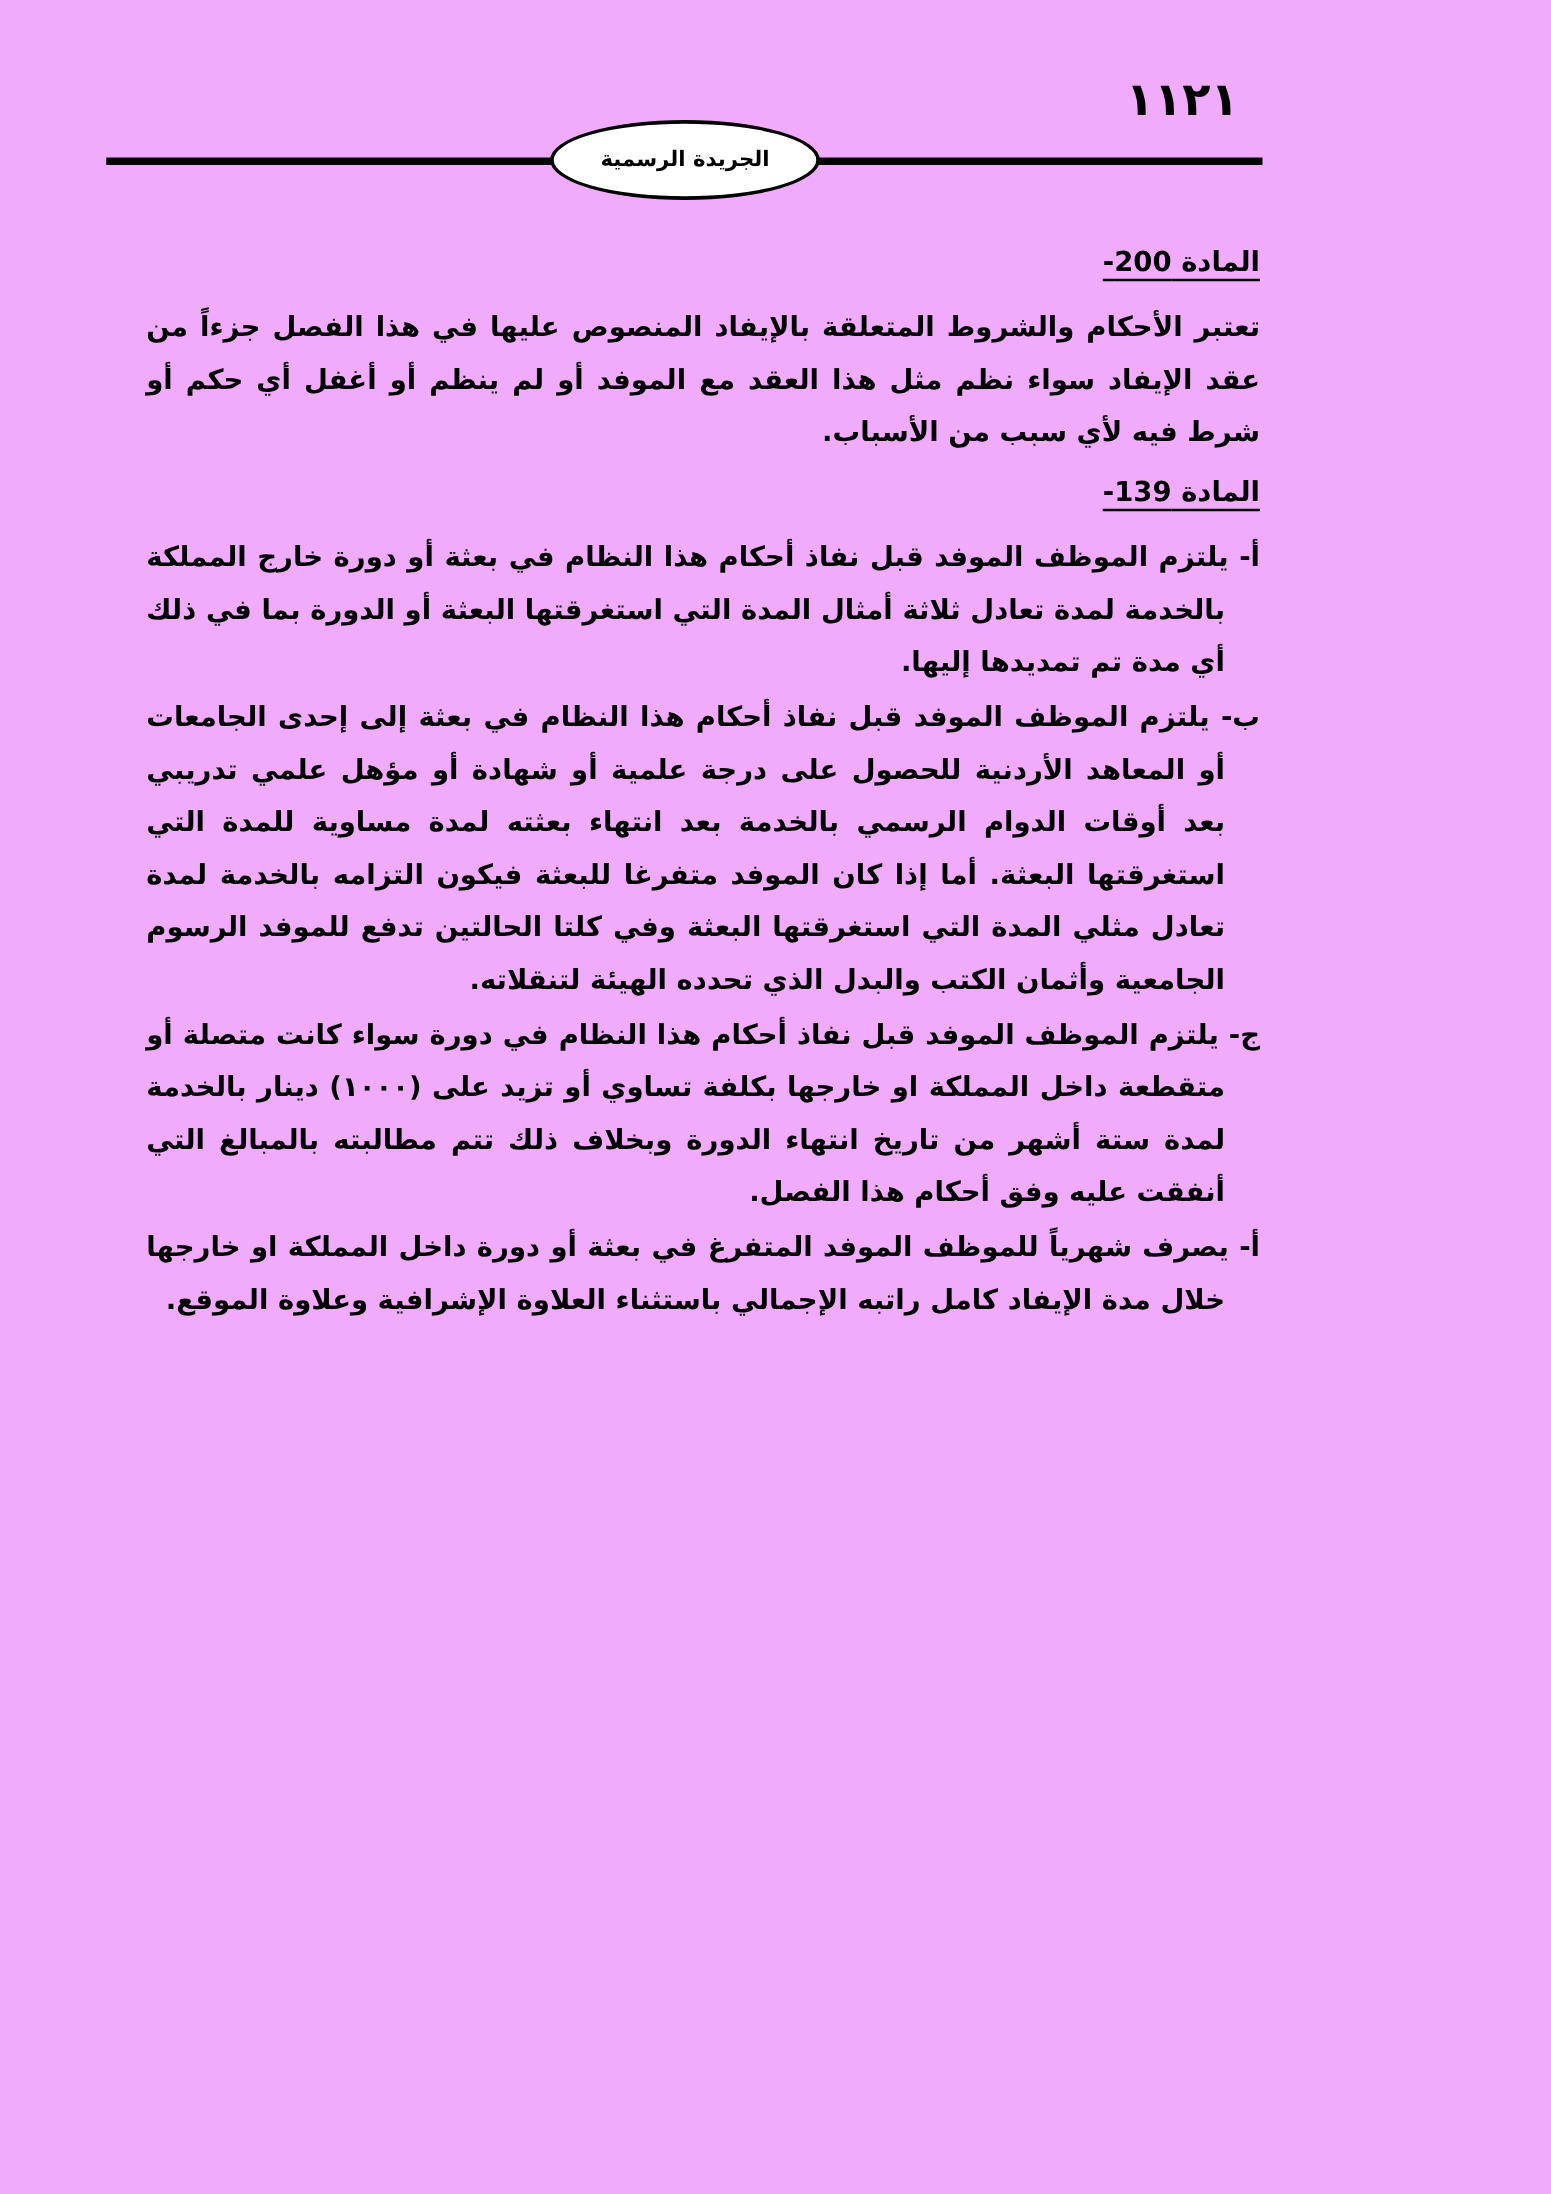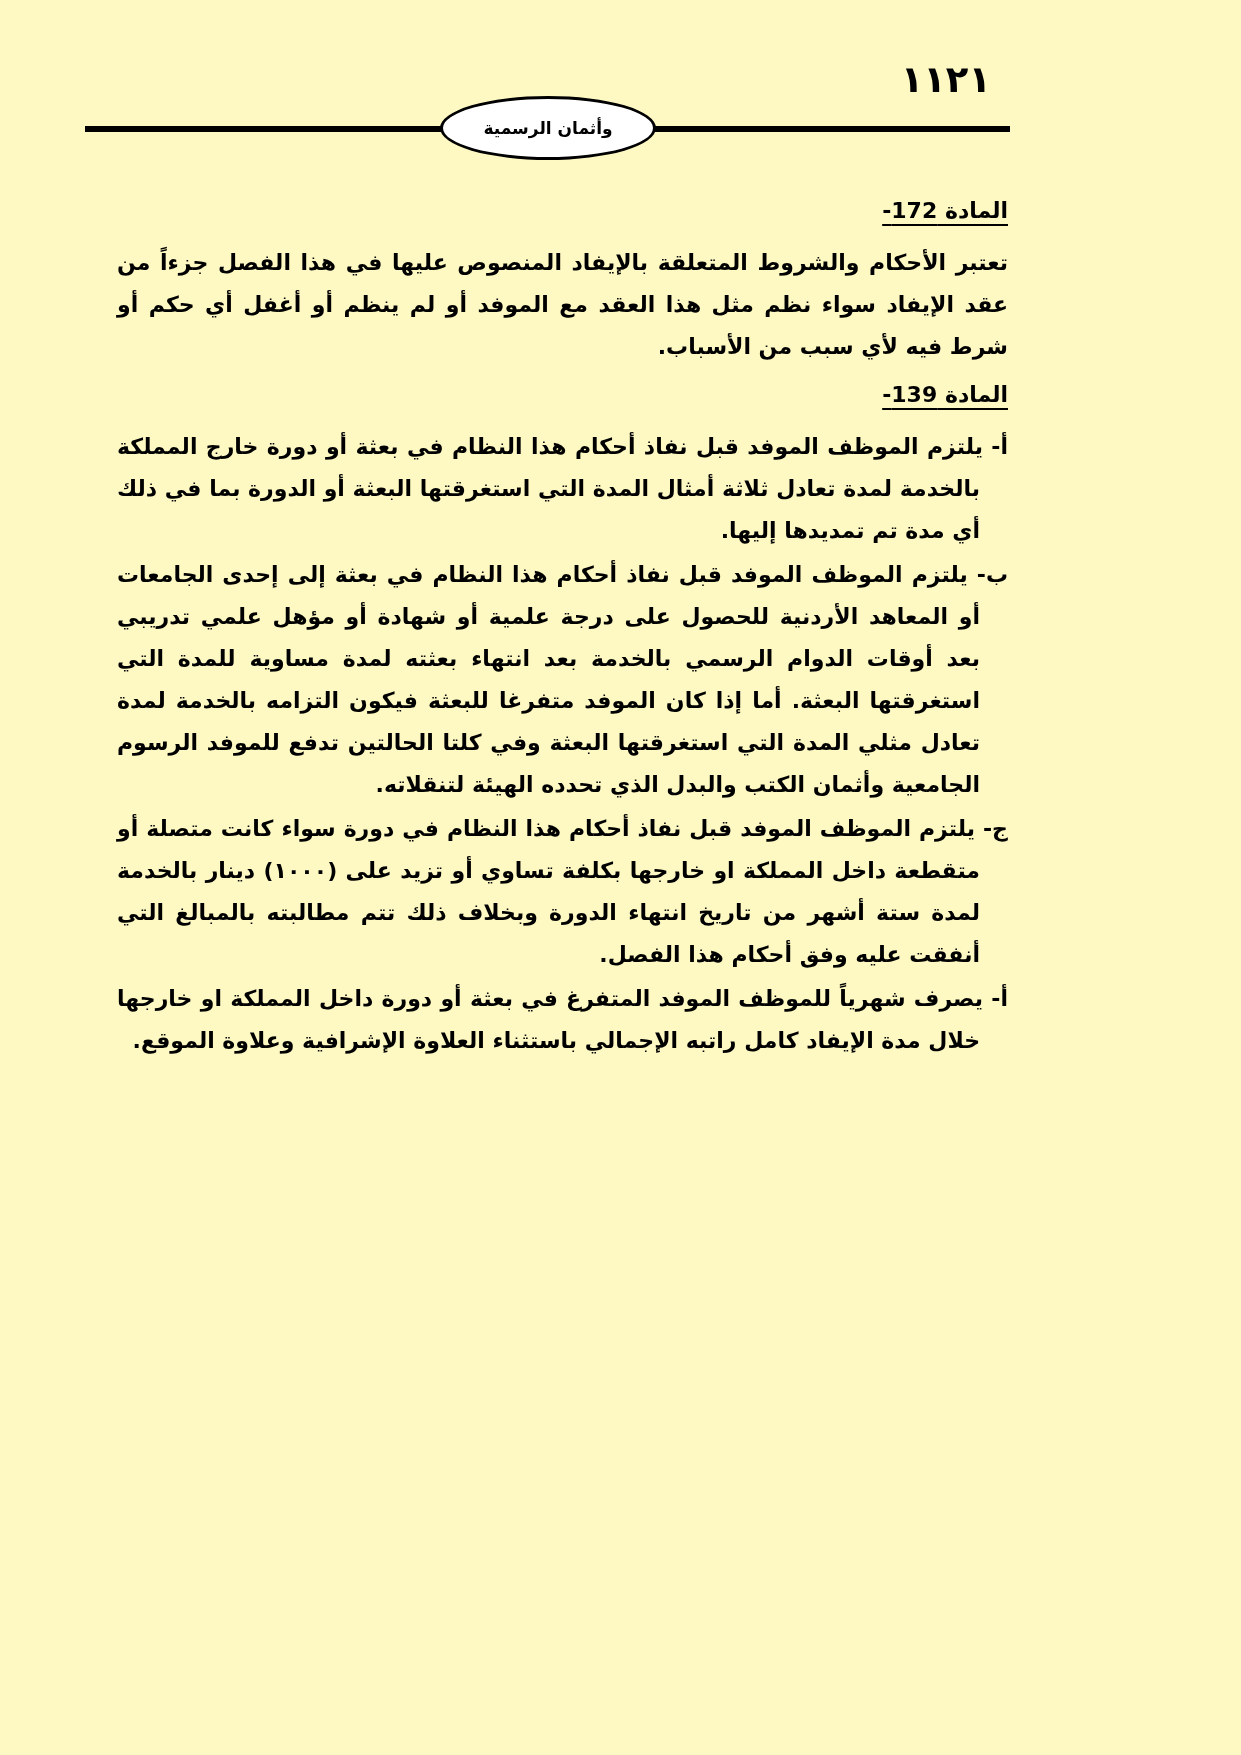--- a/index.html
+++ b/index.html
@@ -6,21 +6,21 @@
   html, body {
     width: 1241px;
     height: 1755px;
     overflow: hidden;
     background: #ffffff;
   }
   .page {
     position: relative;
     width: 1241px;
     height: 1755px;
-    background: #fef9c3;
+    background: #f0abfc;
     color: #000;
     direction: rtl;
     font-family: "DejaVu Sans", sans-serif;
   }
   
   .page-number {
     position: absolute;
     top: 58px;
     right: 250px;
     font-size: 37px;
@@ -93,25 +93,25 @@
 </head>
 <body>
 
 <main class="page">
 
   <div class="page-number">١١٢١</div>
 
   <div class="header-rule"></div>
 
   <div class="banner-oval">
-    <span>وأثمان الرسمية</span>
+    <span>الجريدة الرسمية</span>
   </div>
 
   <section class="doc-body" id="doc-body">
-  <h2 class="article-heading"><span class="heading-text">المادة 172-</span></h2>
+  <h2 class="article-heading"><span class="heading-text">المادة 200-</span></h2>
 
   <p class="paragraph">تعتبر الأحكام والشروط المتعلقة بالإيفاد المنصوص عليها في هذا الفصل جزءاً من عقد الإيفاد سواء نظم مثل هذا العقد مع الموفد أو لم ينظم أو أغفل أي حكم أو شرط فيه لأي سبب من الأسباب.</p>
 
   <h2 class="article-heading"><span class="heading-text">المادة 139-</span></h2>
 
   <p class="clause"><span class="clause-marker">أ-</span> <span class="clause-text">يلتزم الموظف الموفد قبل نفاذ أحكام هذا النظام في بعثة أو دورة خارج المملكة بالخدمة لمدة تعادل ثلاثة أمثال المدة التي استغرقتها البعثة أو الدورة بما في ذلك أي مدة تم تمديدها إليها.</span></p>
 
   <p class="clause"><span class="clause-marker">ب-</span> <span class="clause-text">يلتزم الموظف الموفد قبل نفاذ أحكام هذا النظام في بعثة إلى إحدى الجامعات أو المعاهد الأردنية للحصول على درجة علمية أو شهادة أو مؤهل علمي تدريبي بعد أوقات الدوام الرسمي بالخدمة بعد انتهاء بعثته لمدة مساوية للمدة التي استغرقتها البعثة. أما إذا كان الموفد متفرغا للبعثة فيكون التزامه بالخدمة لمدة تعادل مثلي المدة التي استغرقتها البعثة وفي كلتا الحالتين تدفع للموفد الرسوم الجامعية وأثمان الكتب والبدل الذي تحدده الهيئة لتنقلاته.</span></p>
 
   <p class="clause"><span class="clause-marker">ج-</span> <span class="clause-text">يلتزم الموظف الموفد قبل نفاذ أحكام هذا النظام في دورة سواء كانت متصلة أو متقطعة داخل المملكة او خارجها بكلفة تساوي أو تزيد على (١٠٠٠) دينار بالخدمة لمدة ستة أشهر من تاريخ انتهاء الدورة وبخلاف ذلك تتم مطالبته بالمبالغ التي أنفقت عليه وفق أحكام هذا الفصل.</span></p>

